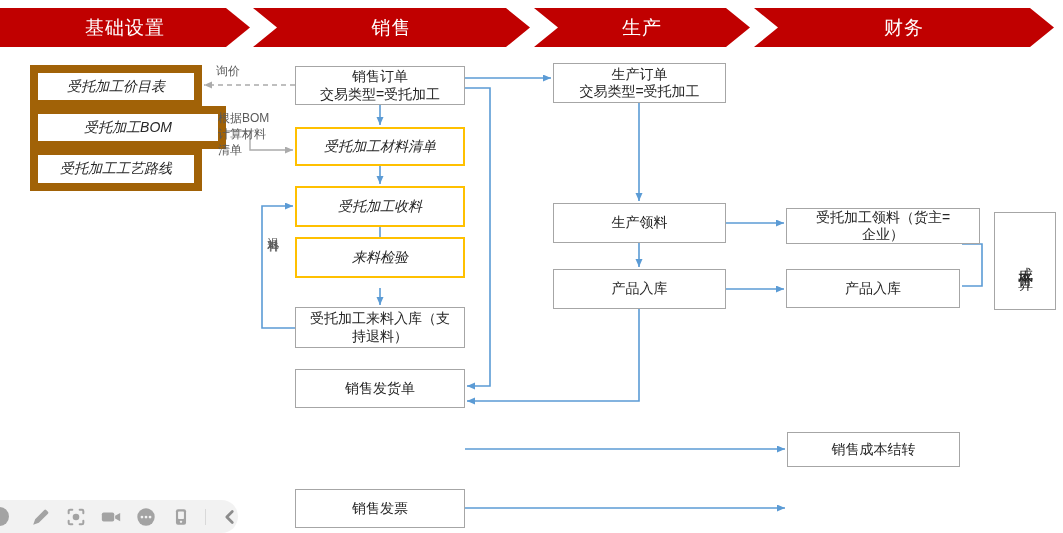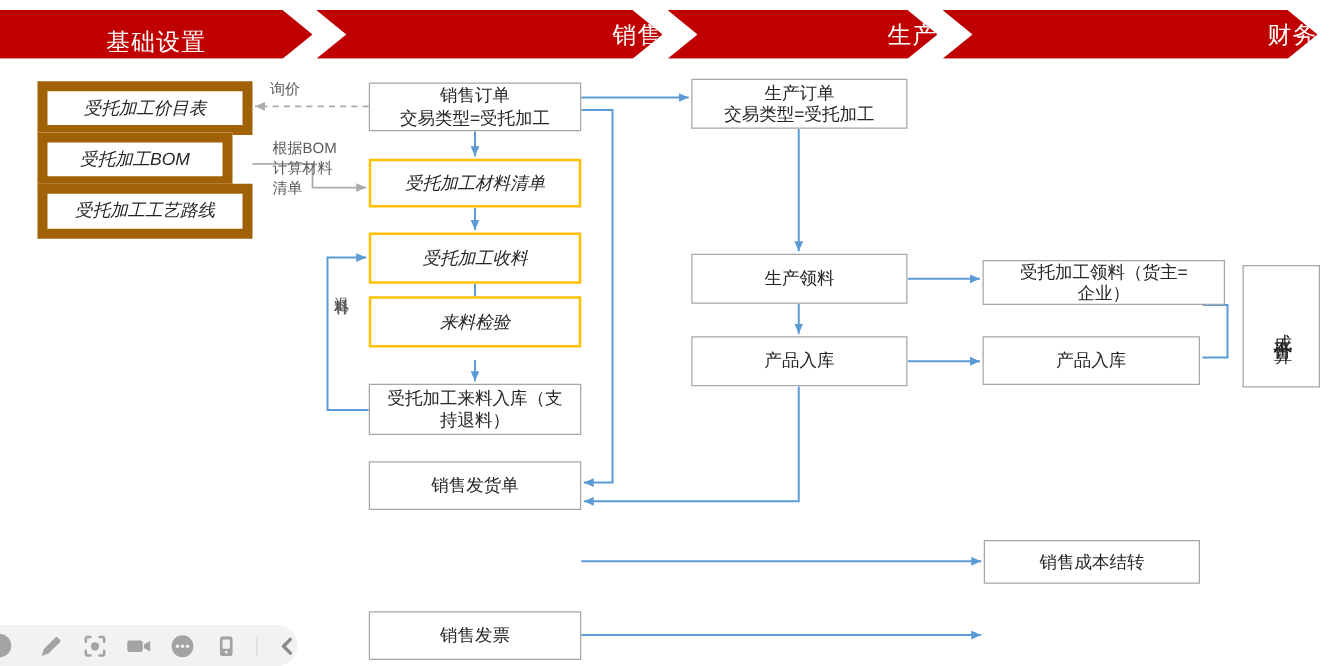--- a/index.html
+++ b/index.html
@@ -7,22 +7,22 @@
     position:relative;width:1063px;height:533px;overflow:hidden;
     font-family:"Liberation Sans","DejaVu Sans",sans-serif;
     background:#fff;color:#262626;
   }
   
   .banner{
     position:absolute;top:8px;height:39px;background:#C00000;color:#fff;
     display:flex;align-items:center;justify-content:center;
     font-size:19px;font-weight:500;letter-spacing:1px;
   }
-  .banner.first{clip-path:polygon(0 0,calc(100% - 24px) 0,100% 50%,calc(100% - 24px) 100%,0 100%);align-items:flex-end;}
-  .banner.mid{clip-path:polygon(0 0,calc(100% - 24px) 0,100% 50%,calc(100% - 24px) 100%,0 100%,24px 50%);justify-content:flex-end;}
+  .banner.first{clip-path:polygon(0 0,calc(100% - 24px) 0,100% 50%,calc(100% - 24px) 100%,0 100%);}
+  .banner.mid{clip-path:polygon(0 0,calc(100% - 24px) 0,100% 50%,calc(100% - 24px) 100%,0 100%,24px 50%);}
   
   .box{
     position:absolute;background:#fff;border:1px solid #A6A6A6;
     display:flex;align-items:center;justify-content:center;text-align:center;
     font-size:14px;line-height:1.25;white-space:pre-line;box-sizing:border-box;
   }
   .box.green{border:8px solid #a16207;font-style:italic;}
   .box.yellow{border:2px solid #FFC000;font-style:italic;}
   .vtext{writing-mode:vertical-rl;letter-spacing:3px;font-size:15px;}
   
@@ -89,21 +89,21 @@
       <path d="M465 508 H785" marker-end="url(#ab)"></path>
       <path d="M962 244 H982 V286 H962"></path>
     </g>
     <g stroke="#ABABAB" stroke-width="1.4" fill="none">
       <path d="M295 85 H204" stroke-dasharray="5,4" marker-end="url(#ag)"></path>
       <path d="M202 131 H250 V150 H293" marker-end="url(#ag)"></path>
     </g>
   </svg>
 
   <div class="box green" style="left:30px;top:65px;width:172px;height:43px"><span>受托加工价目表</span></div>
-  <div class="box green" style="left:30px;top:106px;width:156px;height:43px"><span>受托加工BOM</span></div>
+  <div class="box green" style="left:30px;top:106px;width:196px;height:43px"><span>受托加工BOM</span></div>
   <div class="box green" style="left:30px;top:147px;width:172px;height:44px"><span>受托加工工艺路线</span></div>
 
   <div class="box" style="left:295px;top:66px;width:170px;height:39px"><span>销售订单
 交易类型=受托加工</span></div>
   <div class="box yellow" style="left:295px;top:127px;width:170px;height:39px"><span>受托加工材料清单</span></div>
   <div class="box yellow" style="left:295px;top:186px;width:170px;height:41px"><span>受托加工收料</span></div>
   <div class="box yellow" style="left:295px;top:237px;width:170px;height:41px"><span>来料检验</span></div>
   <div class="box" style="left:295px;top:307px;width:170px;height:41px"><span>受托加工来料入库（支
 持退料）</span></div>
   <div class="box" style="left:295px;top:369px;width:170px;height:39px"><span>销售发货单</span></div>

